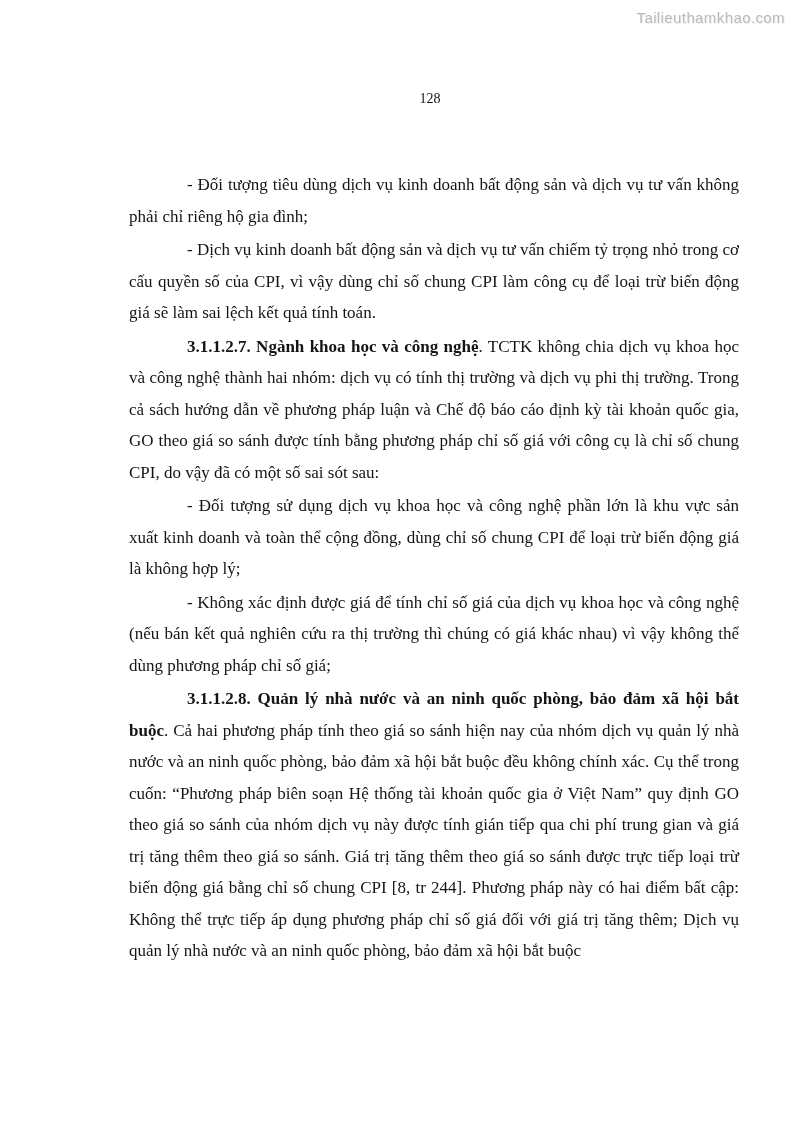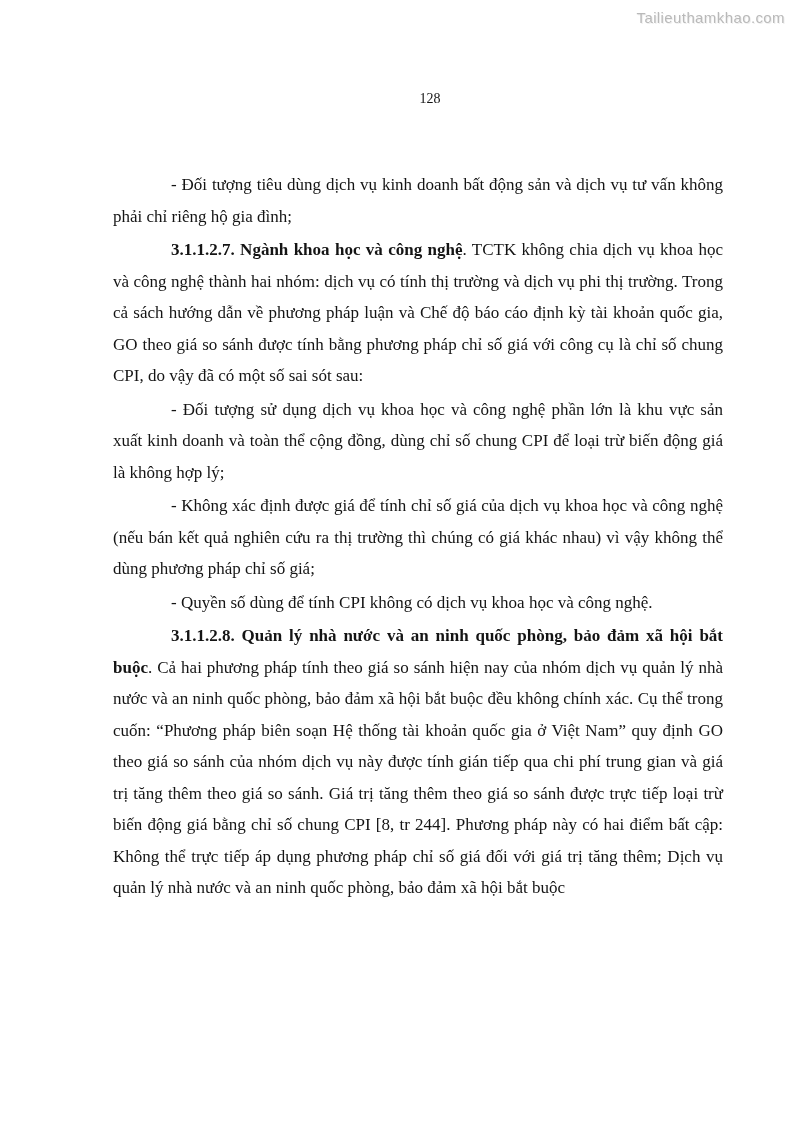--- a/index.html
+++ b/index.html
@@ -32,21 +32,21 @@
     top: 91px;
     left: 125px;
     width: 610px;
     text-align: center;
     font-size: 14px;
     color: #141414;
   }
   .content {
     position: absolute;
     top: 169px;
-    left: 113px;
+    left: 129px;
     width: 610px;
     font-size: 17px;
     line-height: 31.5px;
     text-align: justify;
     color: #141414;
   }
   .para {
     margin: 0 0 2px 0;
     text-indent: 46px;
   }
@@ -61,26 +61,26 @@
 <div class="page">
 
   <div class="watermark">Tailieuthamkhao.com</div>
 
   <div class="page-number">128</div>
 
   <div class="content">
 
     <p class="para"><span class="heading"></span><span>- Đối tượng tiêu dùng dịch vụ kinh doanh bất động sản và dịch vụ tư vấn không phải chỉ riêng hộ gia đình;</span></p>
 
+    <p class="para"><span class="heading"></span><span>- Dịch vụ kinh doanh bất động sản và dịch vụ tư vấn chiếm tỷ trọng nhỏ trong cơ cấu quyền số của CPI, vì vậy dùng chỉ số chung CPI làm công cụ để loại trừ biến động giá sẽ làm sai lệch kết quả tính toán.</span></p>
 
     <p class="para"><span class="heading">3.1.1.2.7. Ngành khoa học và công nghệ</span><span>. TCTK không chia dịch vụ khoa học và công nghệ thành hai nhóm: dịch vụ có tính thị trường và dịch vụ phi thị trường. Trong cả sách hướng dẫn về phương pháp luận và Chế độ báo cáo định kỳ tài khoản quốc gia, GO theo giá so sánh được tính bằng phương pháp chỉ số giá với công cụ là chỉ số chung CPI, do vậy đã có một số sai sót sau:</span></p>
 
     <p class="para"><span class="heading"></span><span>- Đối tượng sử dụng dịch vụ khoa học và công nghệ phần lớn là khu vực sản xuất kinh doanh và toàn thể cộng đồng, dùng chỉ số chung CPI để loại trừ biến động giá là không hợp lý;</span></p>
 
     <p class="para"><span class="heading"></span><span>- Không xác định được giá để tính chỉ số giá của dịch vụ khoa học và công nghệ (nếu bán kết quả nghiên cứu ra thị trường thì chúng có giá khác nhau) vì vậy không thể dùng phương pháp chỉ số giá;</span></p>
 
-    <p class="para"><span class="heading"></span><span>- Quyền số dùng để tính CPI không có dịch vụ khoa học và công nghệ.</span></p>
 
     <p class="para"><span class="heading">3.1.1.2.8. Quản lý nhà nước và an ninh quốc phòng, bảo đảm xã hội bắt buộc</span><span>. Cả hai phương pháp tính theo giá so sánh hiện nay của nhóm dịch vụ quản lý nhà nước và an ninh quốc phòng, bảo đảm xã hội bắt buộc đều không chính xác. Cụ thể trong cuốn: “Phương pháp biên soạn Hệ thống tài khoản quốc gia ở Việt Nam” quy định GO theo giá so sánh của nhóm dịch vụ này được tính gián tiếp qua chi phí trung gian và giá trị tăng thêm theo giá so sánh. Giá trị tăng thêm theo giá so sánh được trực tiếp loại trừ biến động giá bằng chỉ số chung CPI [8, tr 244]. Phương pháp này có hai điểm bất cập: Không thể trực tiếp áp dụng phương pháp chỉ số giá đối với giá trị tăng thêm; Dịch vụ quản lý nhà nước và an ninh quốc phòng, bảo đảm xã hội bắt buộc</span></p>
 
   </div>
 
 </div>
 
 </body></html>

